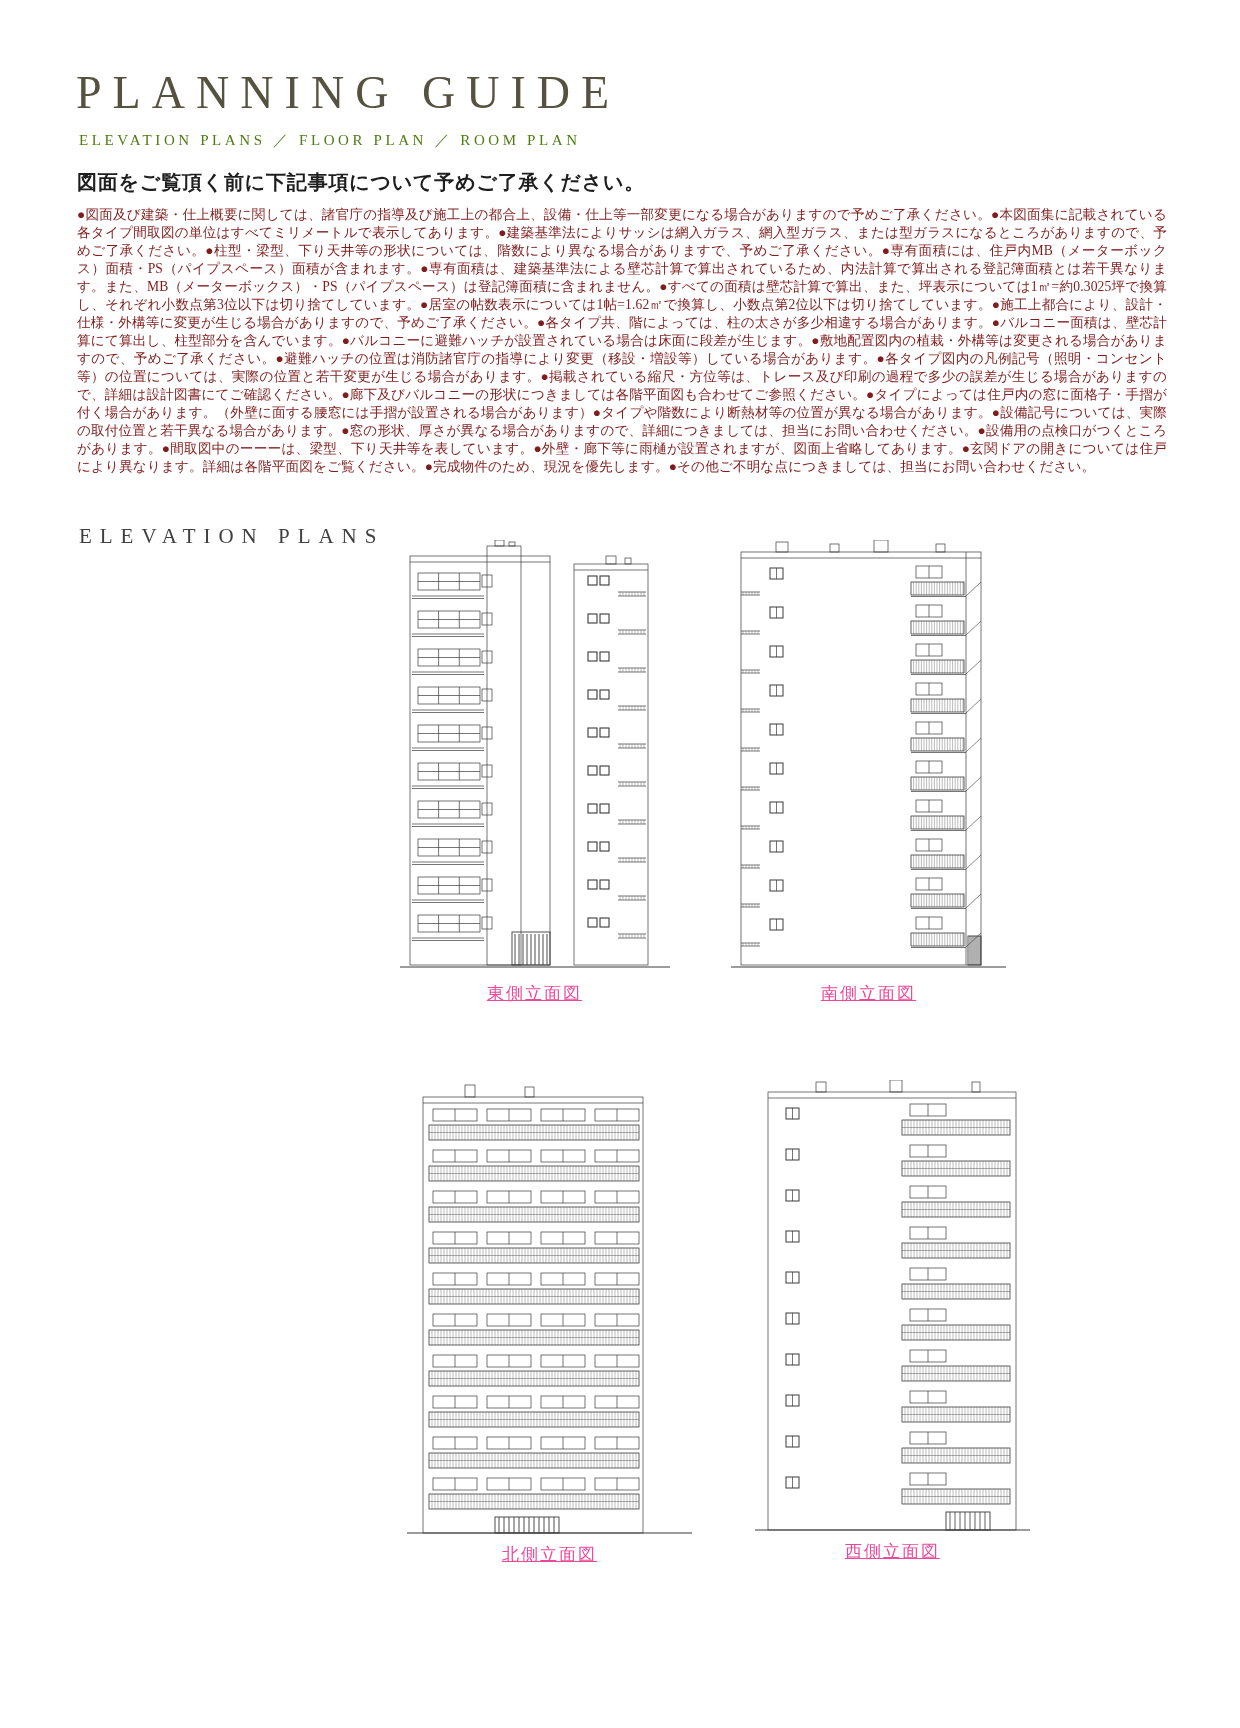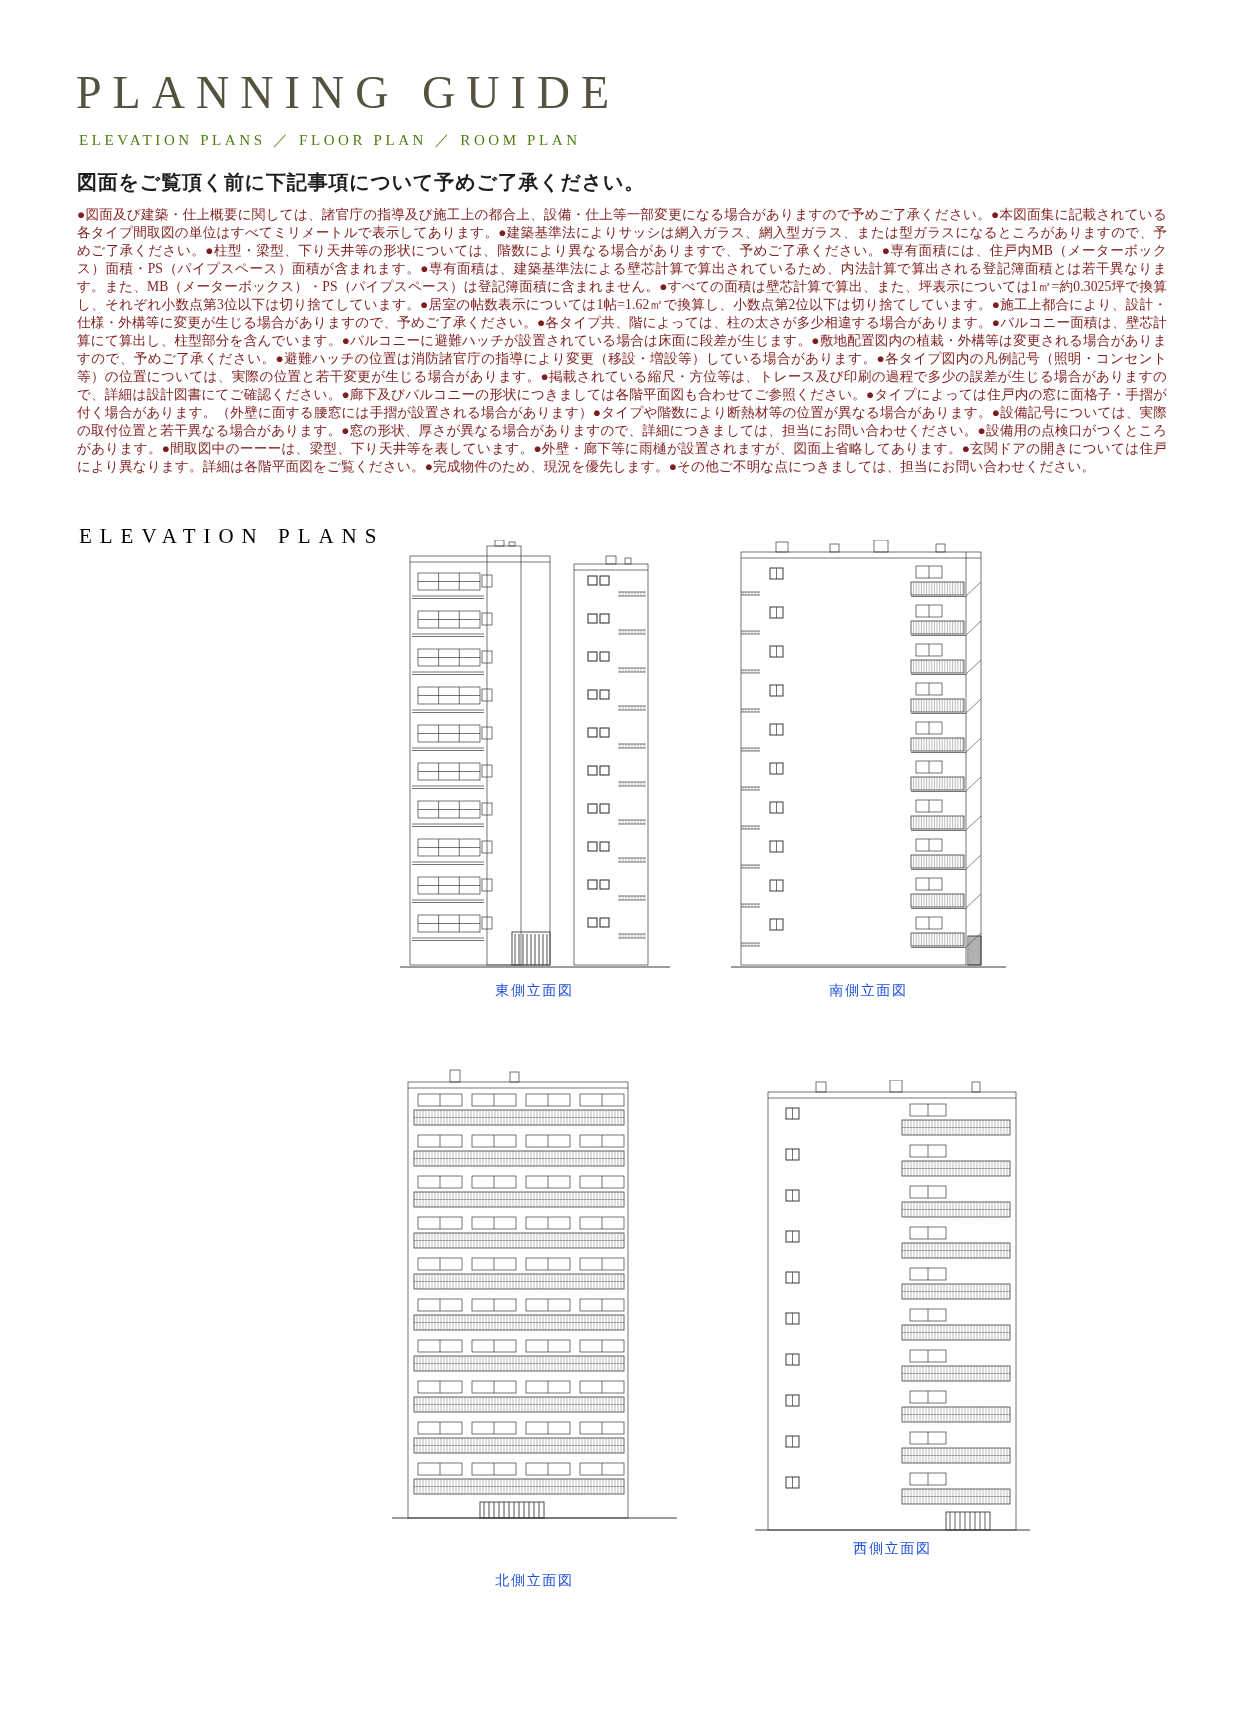--- a/index.html
+++ b/index.html
@@ -18,30 +18,30 @@
   .notice-heading{
     position:absolute;left:77px;top:169px;font-size:20px;font-weight:bold;color:#1e1e1e;
     letter-spacing:0.04em;white-space:nowrap;
   }
   .notice-body{
     position:absolute;left:77px;top:206px;width:1090px;font-size:13.6px;line-height:18px;
     text-align:justify;color:#7f1d1d;letter-spacing:0.01em;
   }
   .section-label{
     position:absolute;left:79px;top:524px;font-size:21px;letter-spacing:0.38em;
-    color:#000000;white-space:nowrap;
+    color:#404040;white-space:nowrap;
   }
   .figure{position:absolute;display:flex;flex-direction:column;align-items:center;}
   .figure svg{display:block;}
   .fig-east {left:392px;top:540px;width:285px;}
   .fig-south{left:726px;top:540px;width:285px;}
   .fig-north{left:392px;top:1068px;width:285px;}
   .fig-west {left:738px;top:1068px;width:285px;}
   .caption{
-    font-size:14px;color:#1d4ed8;letter-spacing:0.12em;margin-top:2px;white-space:nowrap;
+    font-size:17px;color:#ec4899;letter-spacing:0.12em;margin-top:2px;white-space:nowrap;text-decoration:underline;
   }
 </style>
 </head>
 <body>
 
 <div class="page">
 
   <div class="title">PLANNING GUIDE</div>
   <div class="subtitle">ELEVATION PLANS ／ FLOOR PLAN ／ ROOM PLAN</div>
 
@@ -640,21 +640,21 @@
         <line x1="244" y1="396" x2="244" y2="425" stroke="#3a3a3a" stroke-width="0.8"></line>
         <line x1="246" y1="396" x2="246" y2="425" stroke="#3a3a3a" stroke-width="0.8"></line>
         <line x1="248" y1="396" x2="248" y2="425" stroke="#3a3a3a" stroke-width="0.8"></line>
         <line x1="250" y1="396" x2="250" y2="425" stroke="#3a3a3a" stroke-width="0.8"></line>
         <line x1="252" y1="396" x2="252" y2="425" stroke="#3a3a3a" stroke-width="0.8"></line>
         <line x1="254" y1="396" x2="254" y2="425" stroke="#3a3a3a" stroke-width="0.8"></line>
       </svg>
     <div class="caption">南側立面図</div>
   </figure>
 
-  <figure class="figure fig-north" style="margin:0;gap:44px;">
+  <figure class="figure fig-north" style="margin:15px;">
     <svg id="svg-north" width="285" height="458" viewBox="0 0 285 458">
         <line x1="0" y1="450" x2="285" y2="450" stroke="#3a3a3a" stroke-width="1"></line>
         <rect x="16" y="14" width="220" height="436" fill="none" stroke="#3a3a3a" stroke-width="0.7"></rect>
         <line x1="16" y1="20" x2="236" y2="20" stroke="#3a3a3a" stroke-width="0.7"></line>
         <rect x="58" y="2" width="10" height="12" fill="none" stroke="#3a3a3a" stroke-width="0.7"></rect>
         <rect x="118" y="4" width="9" height="10" fill="none" stroke="#3a3a3a" stroke-width="0.7"></rect>
         <rect x="26" y="26" width="44" height="12" fill="none" stroke="#3a3a3a" stroke-width="0.7"></rect>
         <line x1="48" y1="26" x2="48" y2="38" stroke="#3a3a3a" stroke-width="0.7"></line>
         <rect x="80" y="26" width="44" height="12" fill="none" stroke="#3a3a3a" stroke-width="0.7"></rect>
         <line x1="102" y1="26" x2="102" y2="38" stroke="#3a3a3a" stroke-width="0.7"></line>

